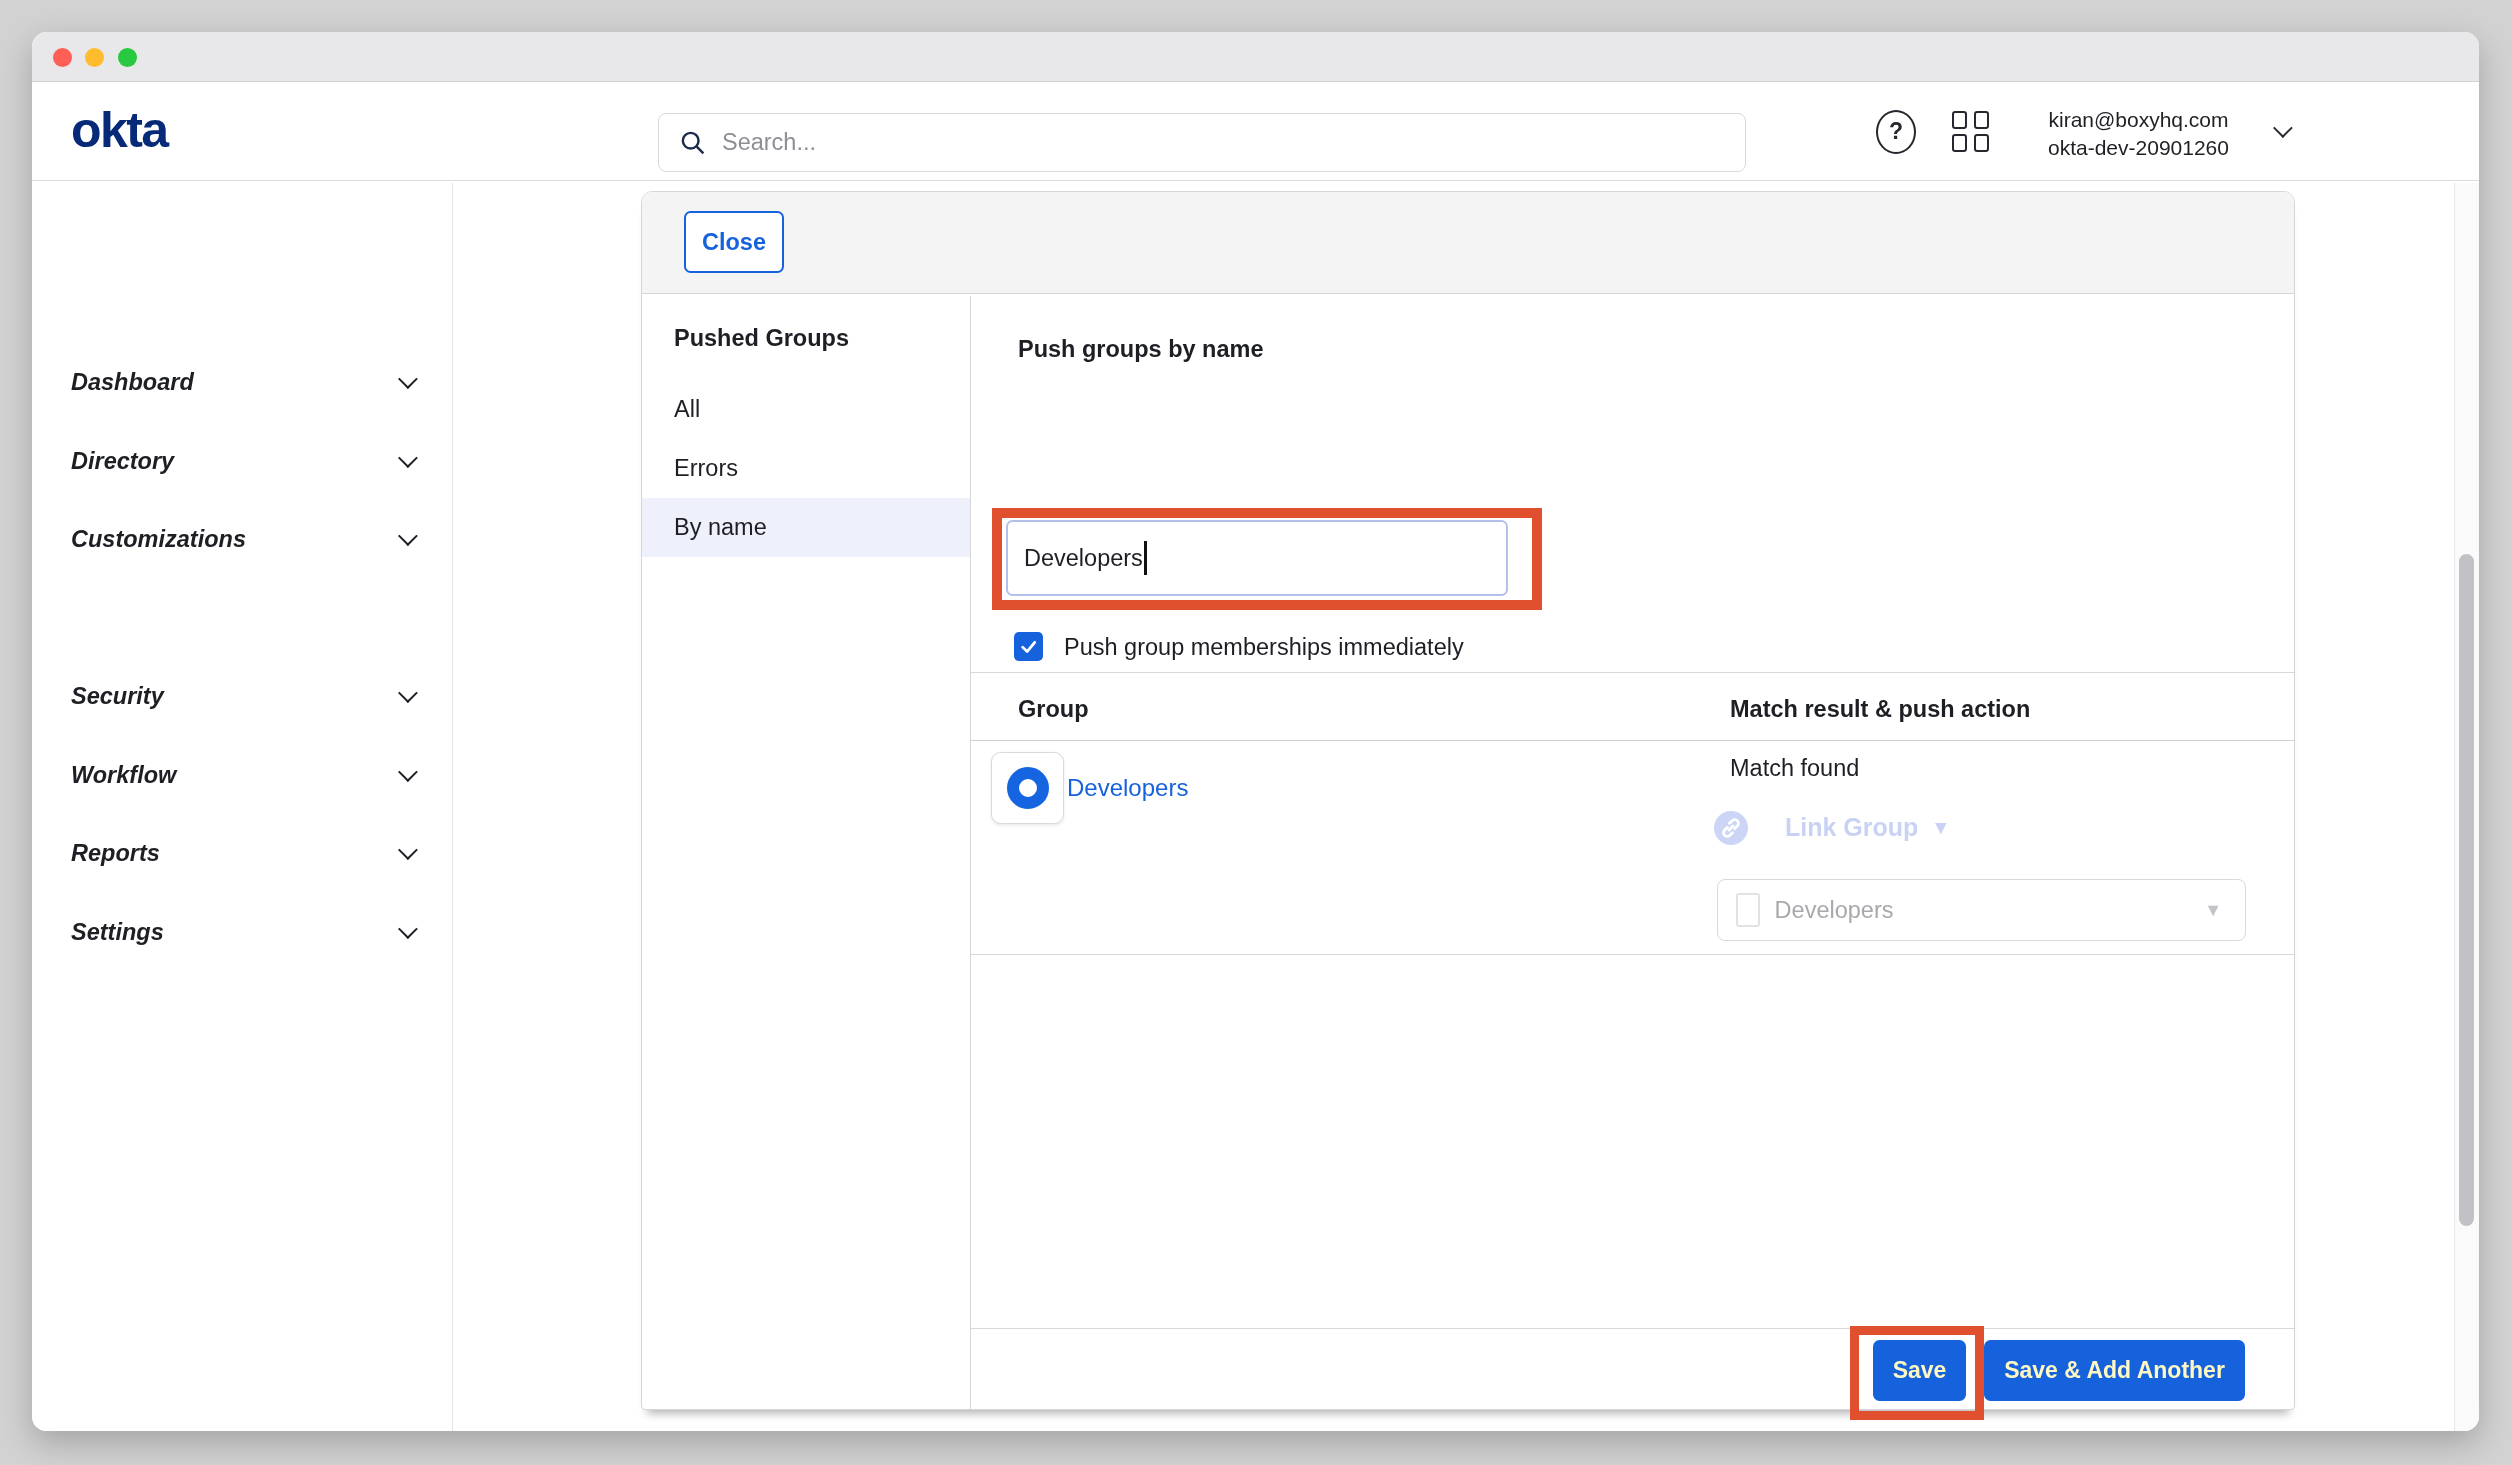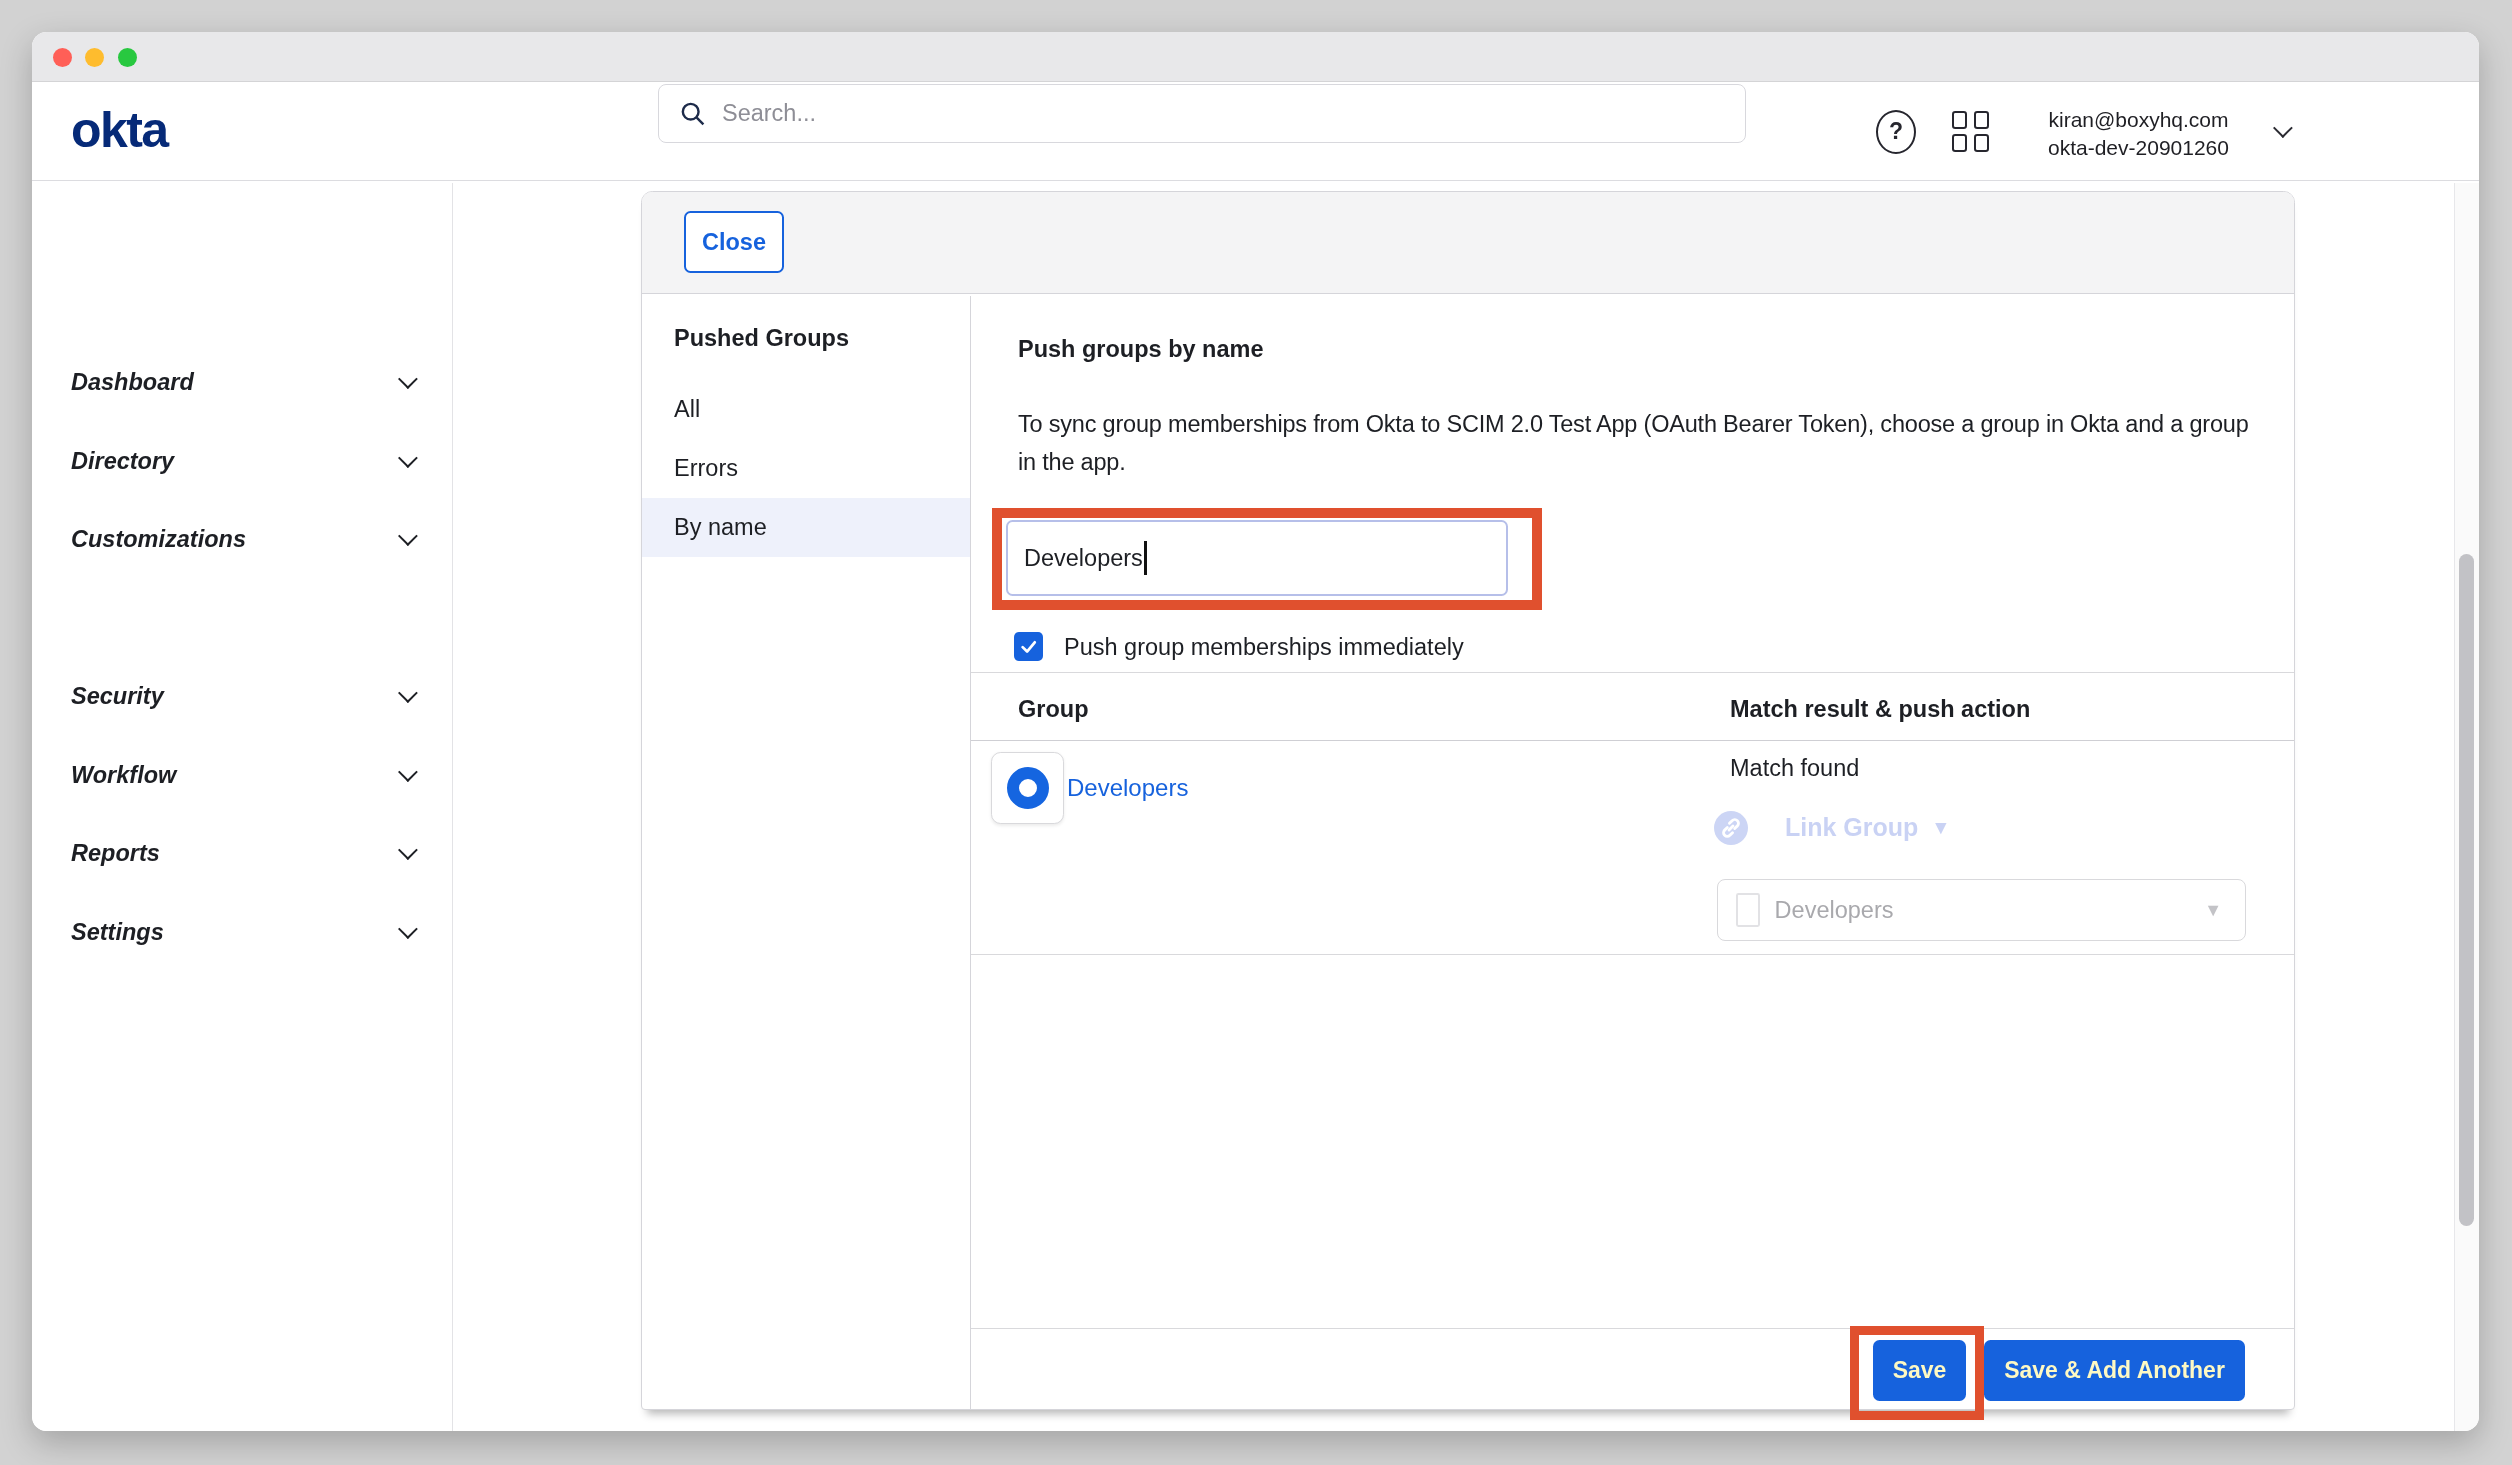--- a/index.html
+++ b/index.html
@@ -25,21 +25,21 @@
   }
   
   .titlebar{left:0;top:0;width:100%;height:50px;background:#e8e8ea;border-bottom:0.8px solid #d4d4d6;}
   .traffic{top:16px;width:19.4px;height:19.4px;border-radius:50%;}
   .t-red{left:21px;background:#ff5f57;}
   .t-yellow{left:53px;background:#febc2e;}
   .t-green{left:86px;background:#28c840;}
   
   .appheader{left:0;top:50px;width:100%;height:99px;background:#fff;border-bottom:1.6px solid #dcdce0;}
   .logo{left:39px;top:0;height:99px;line-height:96px;font-size:50px;font-weight:bold;letter-spacing:-1.6px;color:var(--navy);}
-  .searchbox{left:626px;top:2px;width:1088px;height:59px;border:1.6px solid #d8d8dd;border-radius:8px;background:#fff;display:flex;align-items:center;padding-left:19.4px;}
+  .searchbox{left:626px;top:31px;width:1088px;height:59px;border:1.6px solid #d8d8dd;border-radius:8px;background:#fff;display:flex;align-items:center;padding-left:19.4px;}
   .searchbox svg{flex:none;}
   .search-ph{margin-left:14.6px;font-size:23.5px;color:#8e8e96;}
   .helpicon{left:1844px;top:27.5px;width:40px;height:44px;border:2.4px solid #26262e;border-radius:50%;
     display:flex;align-items:center;justify-content:center;font-size:23px;font-weight:bold;color:#26262e;}
   .gridicon{left:1920px;top:29px;width:39px;height:39px;display:grid;grid-template-columns:15.4px 15.4px;grid-template-rows:18px 18px;gap:4.9px 6.5px;}
   .gridicon span{border:2.4px solid #26262e;border-radius:3.2px;}
   .userblock{left:1989px;top:23.5px;width:235px;text-align:center;}
   .userblock div{font-size:21px;line-height:28px;color:#1f1f24;white-space:nowrap;}
   .chev{width:13.8px;height:13.8px;border-right:2.4px solid #2a2a31;border-bottom:2.4px solid #2a2a31;transform:rotate(45deg);}
   .user-chev{left:2244px;top:39px;}
@@ -179,21 +179,20 @@
 
       <div class="pg-nav">
         <div class="abs pg-title">Pushed Groups</div>
         <div class="pg-item" style="top:84px">All</div>
         <div class="pg-item" style="top:143px">Errors</div>
         <div class="pg-item selected" style="top:202px">By name</div>
       </div>
 
       <div class="form">
         <div class="abs form-title">Push groups by name</div>
-        <div class="abs form-desc">To sync group memberships from Okta to SCIM 2.0 Test App (OAuth Bearer Token), choose a group in Okta and a group in the app.</div>
 
         <div class="abs ann ann1"></div>
         <div class="abs group-input">
           <span>Developers</span>
             <span class="caret-bar"></span>
         </div>
 
         <div class="abs checkbox">
           <svg width="19.4" height="19.4" viewBox="0 0 24 24" fill="none" stroke="#fff" stroke-width="3.4" stroke-linecap="round" stroke-linejoin="round">
             <polyline points="4.5,12.5 10,18 19.5,6.5"></polyline>

